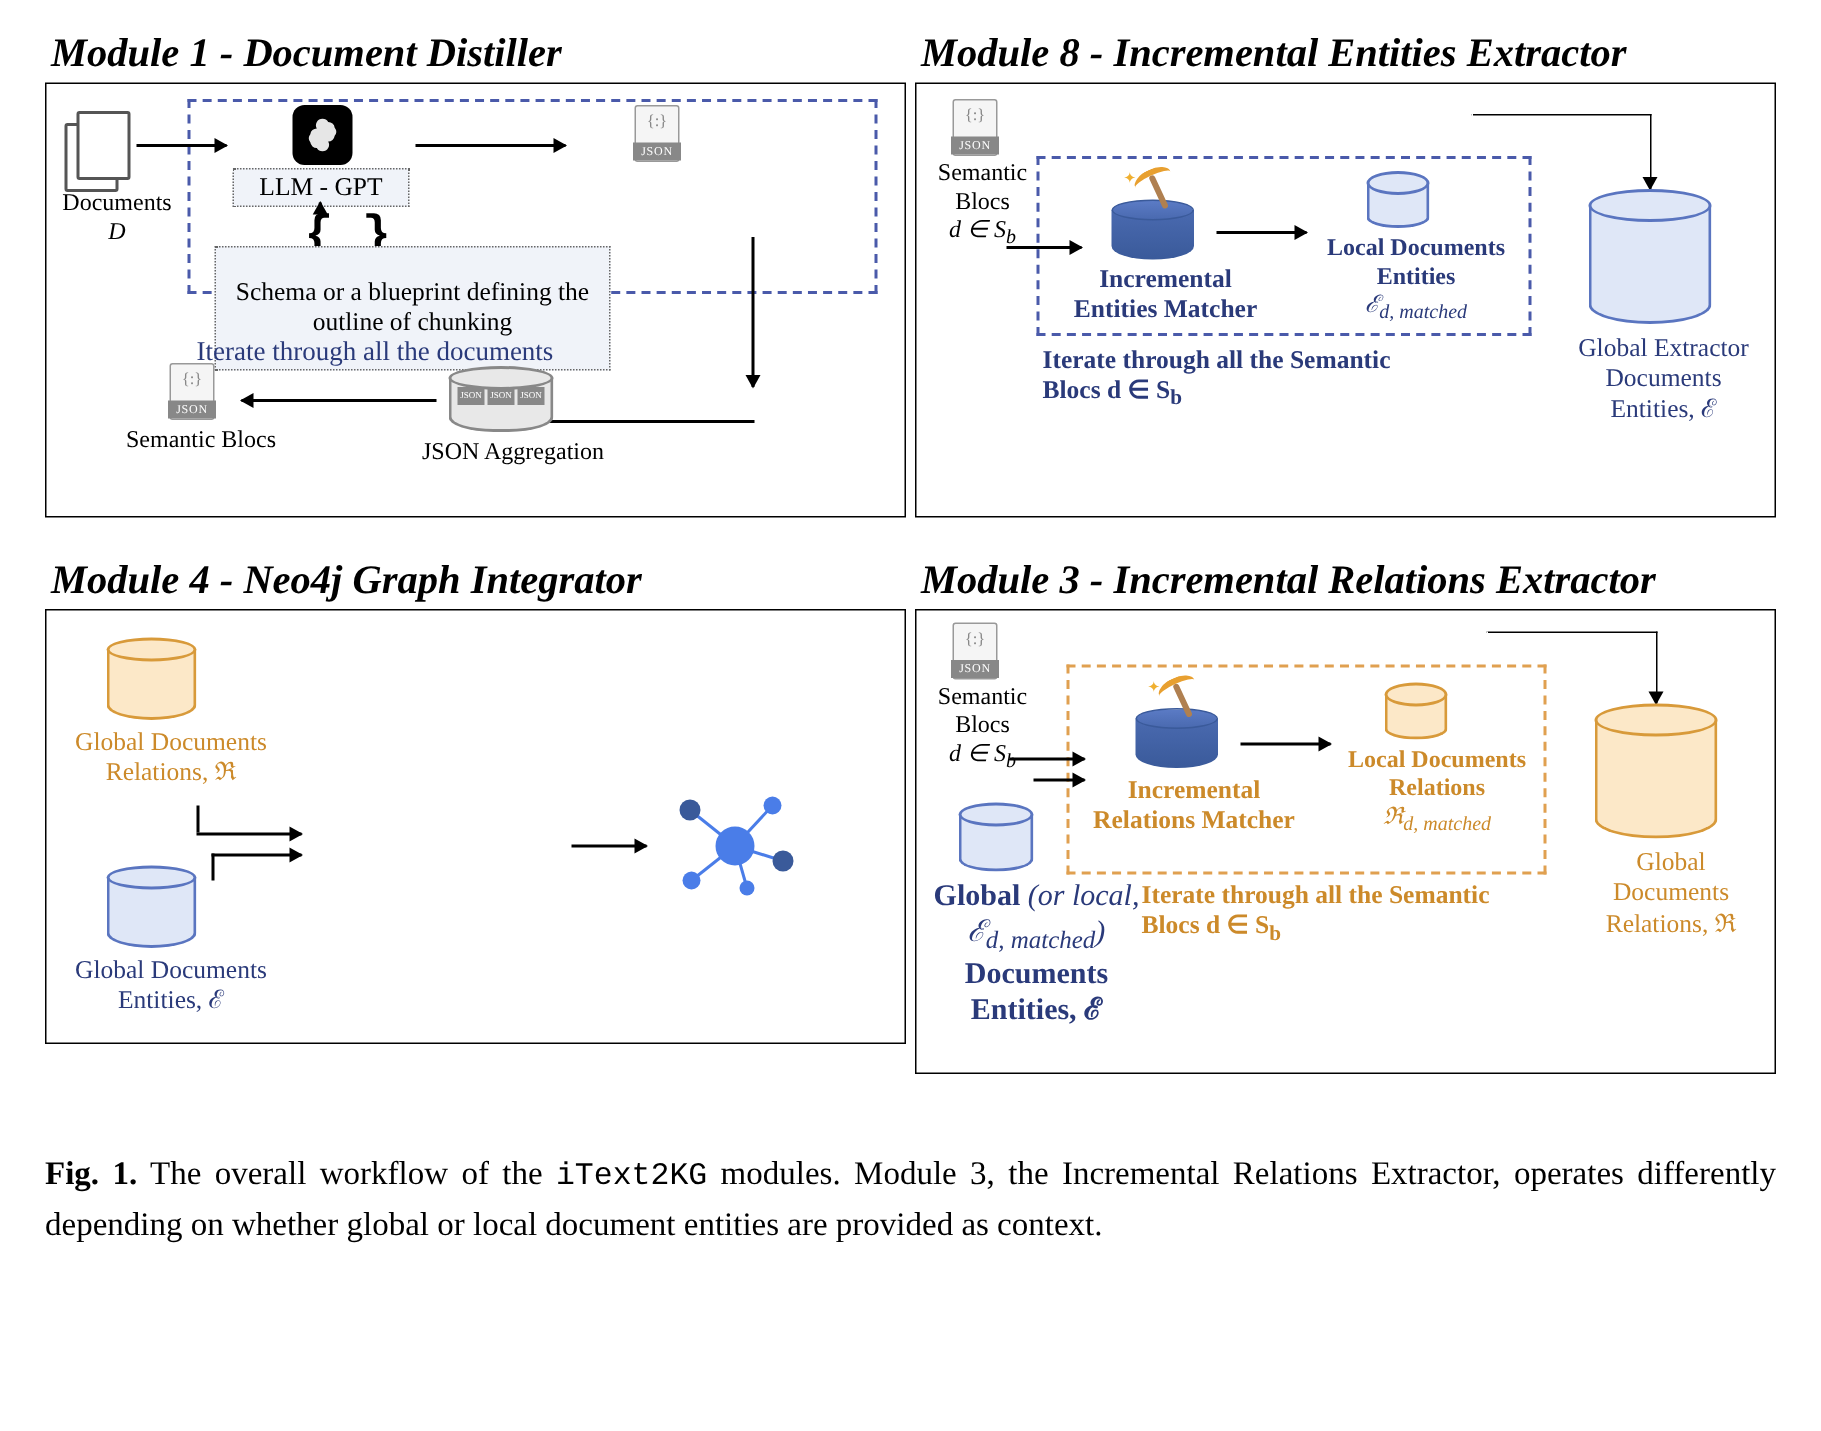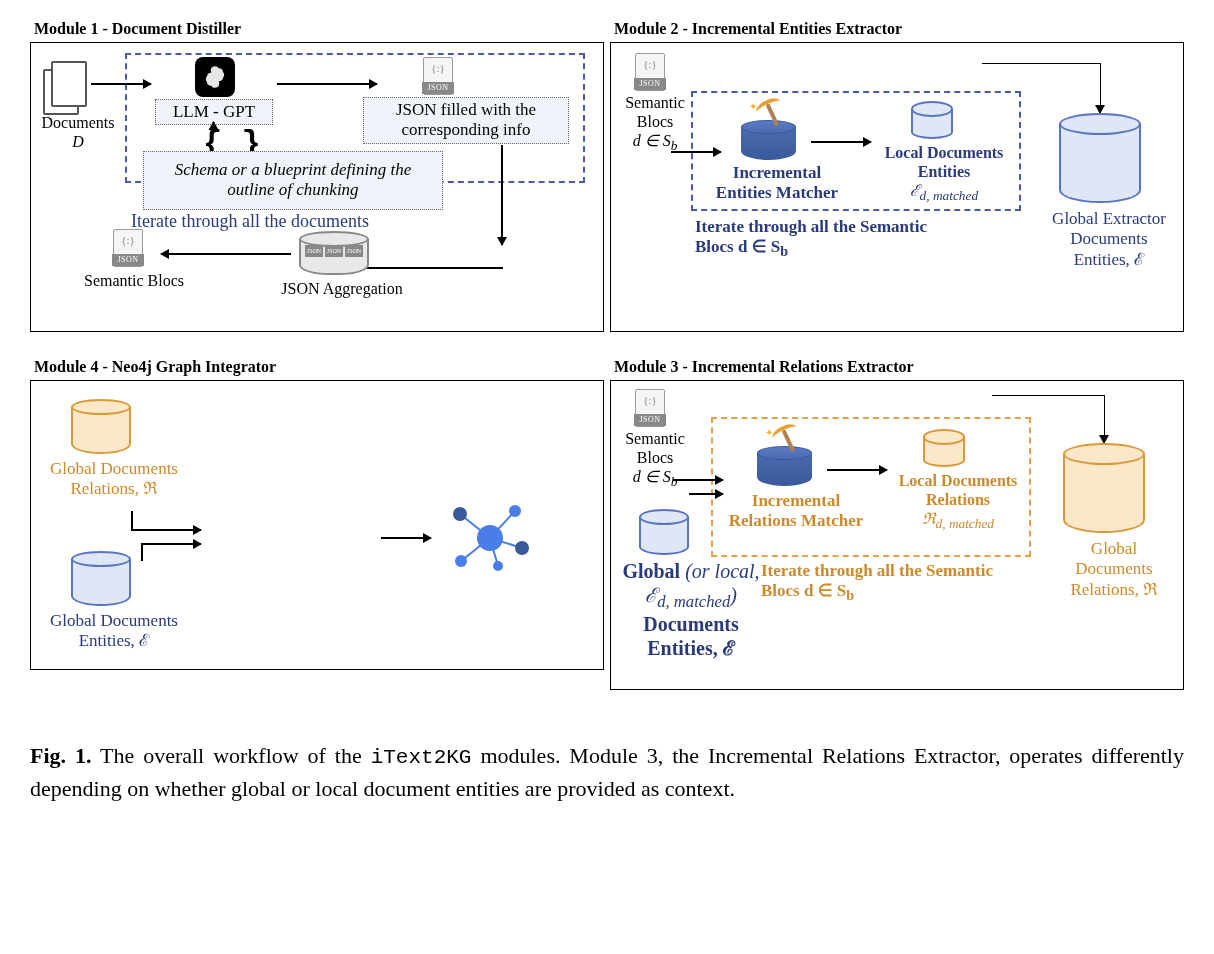--- a/index.html
+++ b/index.html
@@ -15,24 +15,25 @@
     display: grid;
     grid-template-columns: 1fr 1fr;
     grid-template-rows: 1fr 1fr;
     gap: 6px;
     width: 100%;
   }
   .module {
     position: relative;
   }
   .module-title {
-    font-size: 16px;
+    font-size: 27px;
     font-weight: bold;
     margin-bottom: 4px;
     padding-left: 4px;
+    font-style: italic;
   }
   .module-box {
     border: 1.5px solid #000;
     height: 290px;
     position: relative;
     overflow: visible;
   }
   .el { position: absolute; text-align: center; line-height: 1.2; }
   .navy { color: #2a3a7a; }
   .orange { color: #cc8a2a; }
@@ -237,23 +238,22 @@
 
       <div class="el braces" style="left:172px; top:82px;">{ }</div>
 
       <div class="arrow" style="left:246px; top:40px; width:100px;"></div>
 
       <div class="arrow v" style="left:182px; top:80px; height:1px; transform:rotate(180deg); transform-origin:top;"></div>
 
       <div class="el" style="left:392px; top:14px;">
           <div class="json-file"></div>
         </div>
-      <div class="el dotted-box" style="left:332px; top:54px; width:206px; padding:2px 6px;">JSON filled with the corresponding info</div>
-
-      <div class="el dotted-box" style="left:112px; top:108px; width:300px; padding:8px 8px;font-style:italic;">Schema or a blueprint defining the outline of chunking</div>
+
+      <div class="el dotted-box" style="left:112px; top:108px; width:264px; padding:20px 8px;">Schema or a blueprint defining the outline of chunking</div>
 
       <div class="el navy" style="left:100px; top:144px; font-size:18px;margin-top:24px;">Iterate through all the documents</div>
 
       <div class="arrow v" style="left:470px; top:102px; height:100px;"></div>
       <div style="position:absolute; left:316px; top:224px; width:156px; height:1.5px; background:#000;"></div>
 
       <div class="el" style="left:268px; top:188px;">
         <div class="db-cyl gray" style="width:70px; height:44px;">
           <div class="body"></div>
             <div class="top"></div>
@@ -269,21 +269,21 @@
       <div class="arrow left" style="left:130px; top:210px; width:130px;"></div>
 
       <div class="el" style="left:82px; top:186px;">
           <div class="json-file"></div>
         </div>
       <div class="el small" style="left:48px; top:228px; width:110px;">Semantic Blocs</div>
     </div>
   </div>
 
   <div class="module">
-    <div class="module-title">Module 2 - Incremental Entities Extractor</div>
+    <div class="module-title">Module 8 - Incremental Entities Extractor</div>
     <div class="module-box">
 
       <div class="el" style="left:24px; top:10px;">
           <div class="json-file"></div>
         </div>
       <div class="el small" style="left:4px; top:50px; width:80px;">
         <span>Semantic Blocs</span><br>
         <span class="italic"><span>d ∈ S</span><sub>b</sub></span>
       </div>
 

